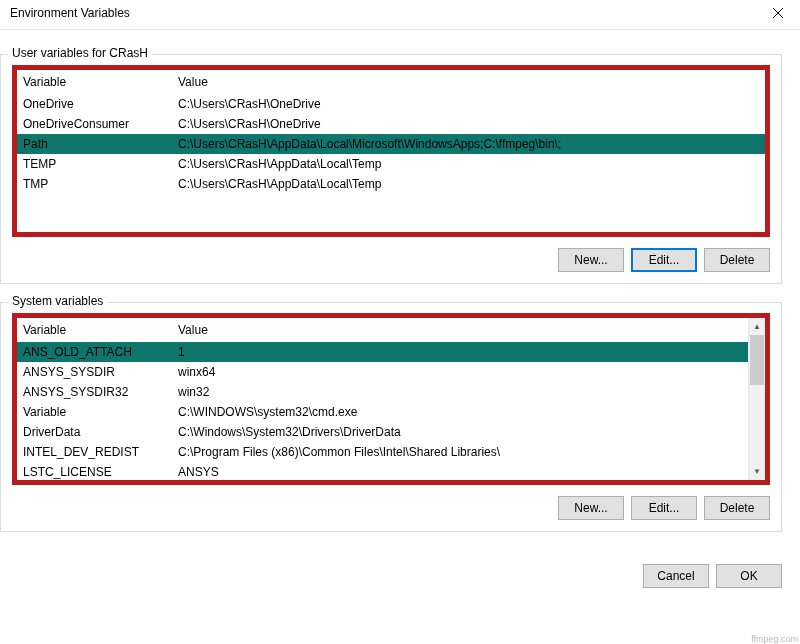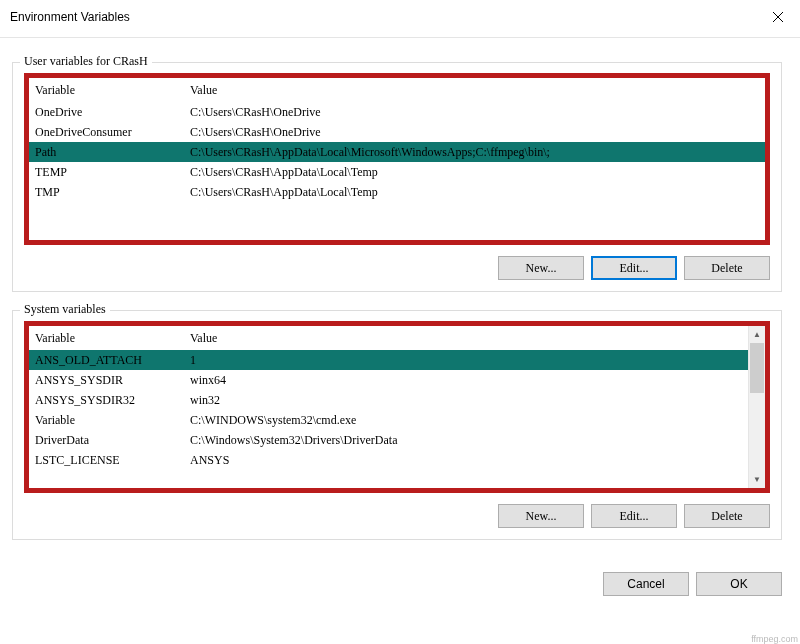--- a/index.html
+++ b/index.html
@@ -7,34 +7,34 @@
     margin: 0;
     font-family: "Segoe UI", Tahoma, sans-serif;
     font-size: 12px;
     background: #fff;
     color: #000;
     width: 800px;
     height: 644px;
     overflow: hidden;
   }
   .titlebar {
-    height: 38px;
+    height: 30px;
     display: flex;
     align-items: center;
     justify-content: space-between;
     padding: 0 0 4px 10px;
     border-bottom: 1px solid #e5e5e5;
   }
   .titlebar-title { font-size: 12px; }
   .close-btn {
     width: 45px; height: 30px;
     display: flex; align-items: center; justify-content: center;
     font-size: 14px; font-family: Arial, sans-serif;
   }
-  .content { padding: 12px 18px 8px 12px; font-family: Liberation Serif, serif; }
+  .content { padding: 12px 18px 8px 0; }
   .groupbox {
     border: 1px solid #dcdcdc;
     margin: 12px 0 18px 0;
     padding: 10px 11px 11px 11px;
     position: relative;
   }
   .groupbox-label {
     position: absolute;
     top: -9px; left: 7px;
     background: #fff;
@@ -63,21 +63,21 @@
   .col-val { flex: 1; white-space: nowrap; overflow: hidden; }
   .header-cell { font-weight: normal; }
   .row-selected { background: #0f766e; }
   .btn-row {
     display: flex;
     justify-content: flex-end;
     gap: 7px;
     margin-top: 11px;
   }
   .btn {
-    width: 86px; height: 24px;
+    width: 66px; height: 24px;
     border: 1px solid #adadad;
     background: #e1e1e1;
     font-family: inherit; font-size: 12px;
     display: flex; align-items: center; justify-content: center;
     cursor: default;
   }
   .btn-default { border: 2px solid #0078d7; background: #e1e1e1; }
   .dialog-btns {
     display: flex;
     justify-content: flex-end;
@@ -180,20 +180,24 @@
         </div>
         <div class="table-row">
           <div class="col-var">Variable</div>
           <div class="col-val">C:\WINDOWS\system32\cmd.exe</div>
         </div>
         <div class="table-row">
           <div class="col-var">DriverData</div>
           <div class="col-val">C:\Windows\System32\Drivers\DriverData</div>
         </div>
         <div class="table-row">
+          <div class="col-var">INTEL_DEV_REDIST</div>
+          <div class="col-val">C:\Program Files (x86)\Common Files\Intel\Shared Libraries\</div>
+        </div>
+        <div class="table-row">
           <div class="col-var">LSTC_LICENSE</div>
           <div class="col-val">ANSYS</div>
         </div>
       </div>
       <div class="scrollbar">
         <div class="scroll-arrow up">▲</div>
         <div class="scroll-thumb"></div>
         <div class="scroll-arrow down">▼</div>
       </div>
     </div>

